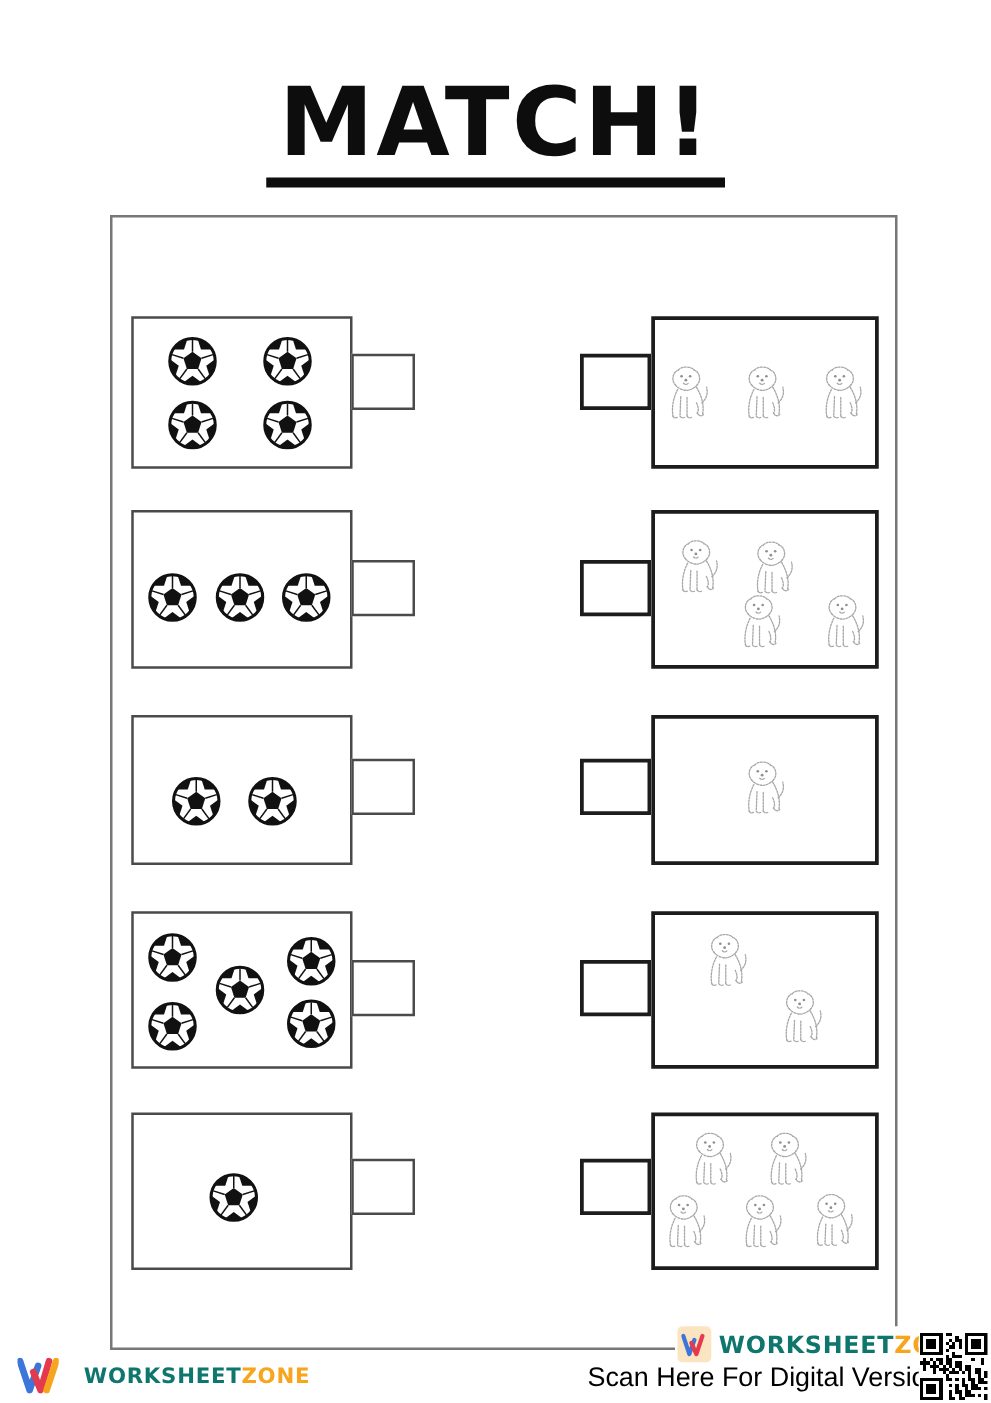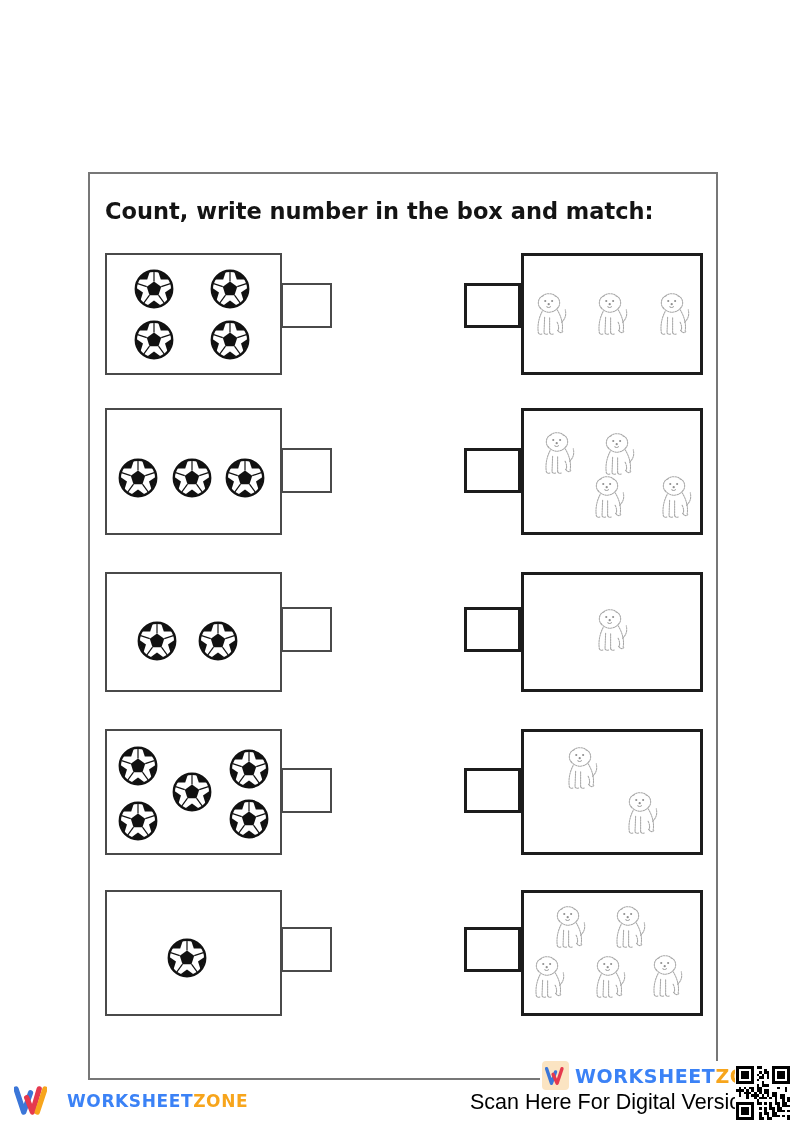--- a/index.html
+++ b/index.html
@@ -48,21 +48,21 @@
     display:flex;align-items:center;justify-content:center;}
   .scan-text{
     position:absolute;left:470px;top:1090px;font-size:21.5px;color:#000;
     font-family:"Liberation Sans",sans-serif;z-index:4;background:#fff;
   }
   .qr-wrap{
     position:absolute;left:735px;top:1064px;width:56px;height:58px;background:#fff;
     z-index:5;padding:1px;box-sizing:border-box;
   }
   .qr-wrap svg{width:100%;height:100%;}
-  .brand-blue{color:#3b82f6;}
+  .brand-blue{color:#0f766e;}
   .brand-orange{color:#f7a51c;}
 </style>
 </head>
 <body>
 
 <svg width="0" height="0" style="position:absolute" aria-hidden="true">
   <defs>
     <clipPath id="ballclip">
         <circle cx="50" cy="50" r="44"></circle>
       </clipPath>
@@ -104,24 +104,26 @@
         <circle cx="24" cy="16" r="1.7"></circle>
         <circle cx="35" cy="16" r="1.7"></circle>
         <circle cx="29.5" cy="21" r="1.8"></circle>
       </g>
     </g>
   </defs>
 </svg>
 
 <div id="sheet">
 
+  <div class="title-wrap">
+    <span class="title-text">MATCH!</span>
+  </div>
 
   <div class="outer-frame"></div>
 
-  <div class="instruction">Count, write number in the box and match:</div>
 
   <div class="footer-left">
     <svg width="33" height="29" viewBox="0 0 34 30">
       <path d="M2,3 L10,27 L17,7" fill="none" stroke="#3b76d8" stroke-width="5.5" stroke-linecap="round" stroke-linejoin="round"></path>
       <path d="M13,12 L19,27 L26,3" fill="none" stroke="#e5394e" stroke-width="5.5" stroke-linecap="round" stroke-linejoin="round"></path>
       <path d="M24,27 L32,3" fill="none" stroke="#f7a51c" stroke-width="5.5" stroke-linecap="round"></path>
     </svg>
     <span class="brand-text"><span class="brand-blue">WORKSHEET</span><span class="brand-orange">ZONE</span></span>
   </div>
 

